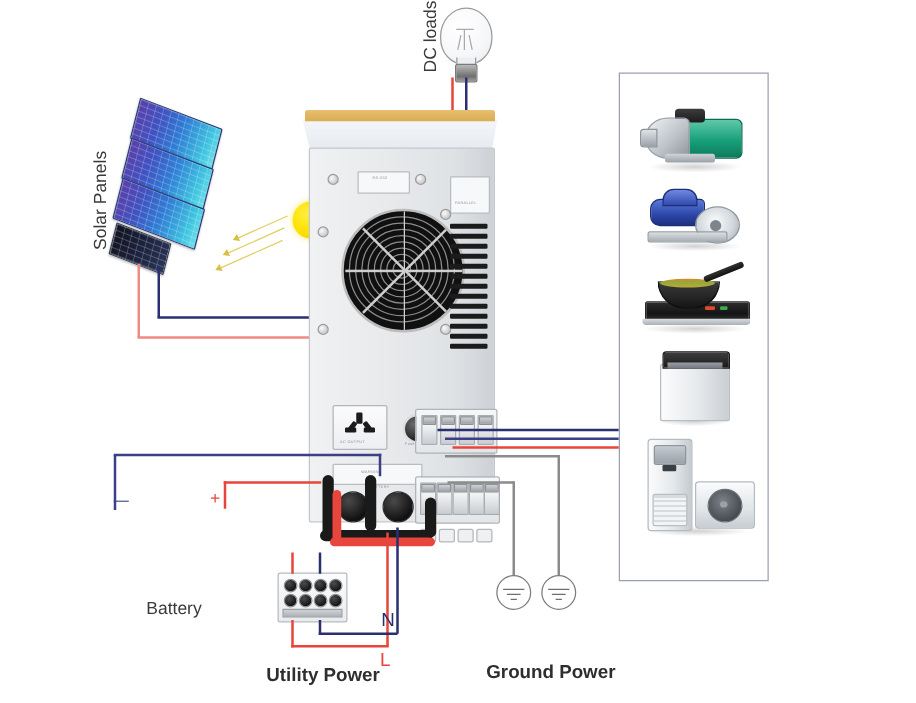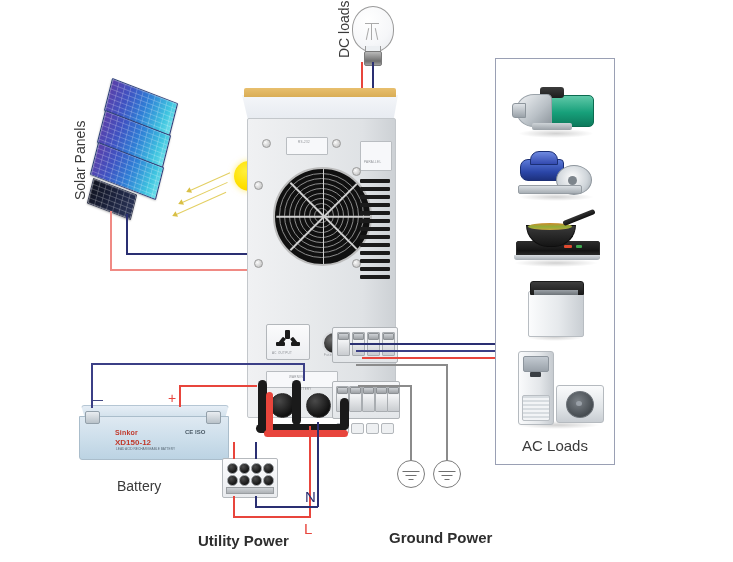--- a/index.html
+++ b/index.html
@@ -288,30 +288,20 @@
     </div>
   </div>
 
   <div class="cable blk" style="left:258px;top:380px;width:9px;height:52px;border-radius:6px;"></div>
   <div class="cable blk" style="left:292px;top:380px;width:9px;height:45px;border-radius:6px;"></div>
   <div class="cable blk" style="left:256px;top:424px;width:90px;height:9px;border-radius:6px;"></div>
   <div class="cable red" style="left:266px;top:392px;width:7px;height:44px;border-radius:6px;"></div>
   <div class="cable red" style="left:264px;top:430px;width:84px;height:7px;border-radius:6px;"></div>
   <div class="cable blk" style="left:340px;top:398px;width:9px;height:32px;border-radius:6px;"></div>
 
-  <div class="abs" id="batt">
-    <div class="batt-top"></div>
-    <div class="batt-body"></div>
-    <div class="term" style="left:10px;top:6px;"></div>
-    <div class="term" style="left:131px;top:6px;"></div>
-    <div class="bt-logo" style="left:40px;top:24px;">Sinkor</div>
-    <div class="bt-model" style="left:40px;top:33px;">XD150-12</div>
-    <div class="bt-sub" style="left:41px;top:42px;">LEAD ACID RECHARGEABLE BATTERY</div>
-    <div class="bt-ce" style="left:110px;top:24px;">CE ISO</div>
-  </div>
   <div class="lbl" style="left:117px;top:478px;">Battery</div>
   <div class="lbl" style="left:91px;top:393px;font-size:12px;color:#2a2f72;">—</div>
   <div class="lbl" style="left:168px;top:390px;font-size:14px;color:#e8453c;">+</div>
 
   <div class="wire v navy2" style="left:91px;top:364px;height:44px;"></div>
   <div class="wire h navy2" style="left:91px;top:363px;width:214px;"></div>
   <div class="wire v navy2" style="left:303px;top:363px;height:18px;"></div>
 
   <div class="wire h red" style="left:179px;top:385px;width:78px;"></div>
   <div class="wire v red" style="left:179px;top:385px;height:22px;"></div>
@@ -321,21 +311,21 @@
     <div class="uterm" style="left:5px;top:5px;"></div>
     <div class="uterm" style="left:17px;top:5px;"></div>
     <div class="uterm" style="left:29px;top:5px;"></div>
     <div class="uterm" style="left:41px;top:5px;"></div>
     <div class="uterm" style="left:5px;top:17px;"></div>
     <div class="uterm" style="left:17px;top:17px;"></div>
     <div class="uterm" style="left:29px;top:17px;"></div>
     <div class="uterm" style="left:41px;top:17px;"></div>
     <div class="ustrip" style="left:4px;top:29px;width:46px;"></div>
   </div>
-  <div class="lbl big" style="left:198px;top:532px;">Utility Power</div>
+  <div class="lbl big" style="left:213px;top:532px;">Utility Power</div>
 
   <div class="wire v red" style="left:233px;top:442px;height:17px;"></div>
   <div class="wire v navy" style="left:255px;top:442px;height:17px;"></div>
   <div class="wire v red" style="left:233px;top:496px;height:22px;"></div>
   <div class="wire h red" style="left:233px;top:516px;width:78px;"></div>
   <div class="wire v red" style="left:309px;top:426px;height:91px;"></div>
   <div class="wire h navy" style="left:255px;top:506px;width:63px;"></div>
   <div class="wire v navy" style="left:255px;top:496px;height:12px;"></div>
   <div class="wire v navy" style="left:317px;top:422px;height:85px;"></div>
   <div class="lbl" style="left:305px;top:488px;font-size:15px;color:#2a2f72;">N</div>
@@ -428,16 +418,15 @@
       <div style="position:absolute;left:10px;top:44px;width:26px;height:24px;border-radius:2px;
            background:repeating-linear-gradient(to bottom,#d7dce0 0 2px,#f2f4f6 2px 4px);border:1px solid #b9bec3;"></div>
 
       <div style="position:absolute;left:44px;top:34px;width:46px;height:36px;border-radius:3px;
            background:linear-gradient(to bottom,#fafbfc,#e1e5e8 60%,#c8cdd2);border:1px solid #b5babf;"></div>
       <div style="position:absolute;left:54px;top:40px;width:26px;height:25px;border-radius:50%;
            background:radial-gradient(circle at 42% 38%,#7c8288,#4a5055 65%,#2e3438);border:1px solid #6b7177;"></div>
       <div style="position:absolute;left:64px;top:50px;width:6px;height:5px;border-radius:50%;background:#9aa1a8;"></div>
     </div>
 
-    <div class="cap" style="left:0;top:378px;">AC Loads</div>
   </div>
 
 </div>
 
 </body></html>

